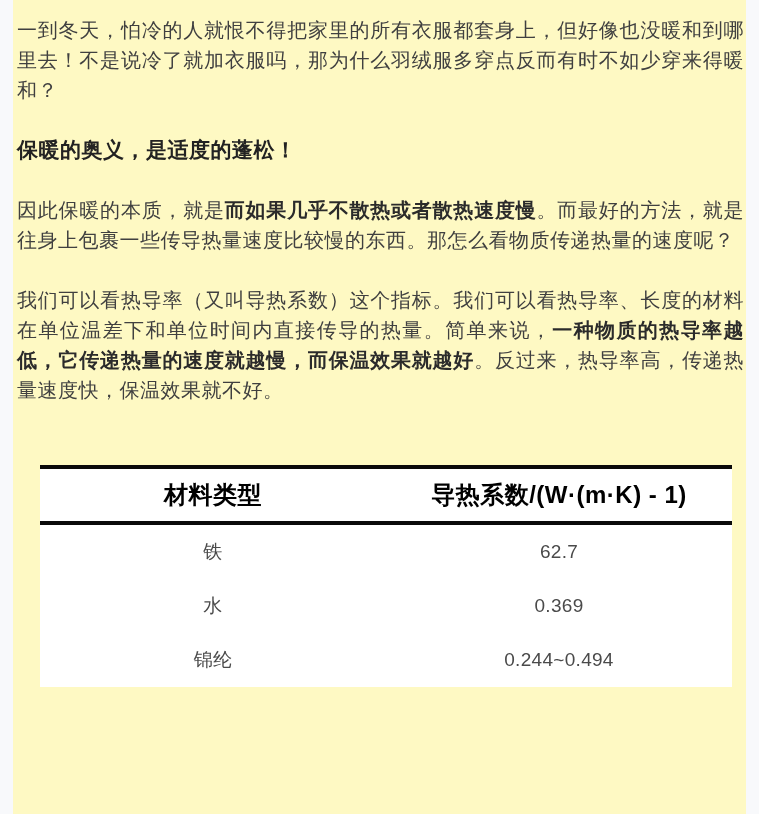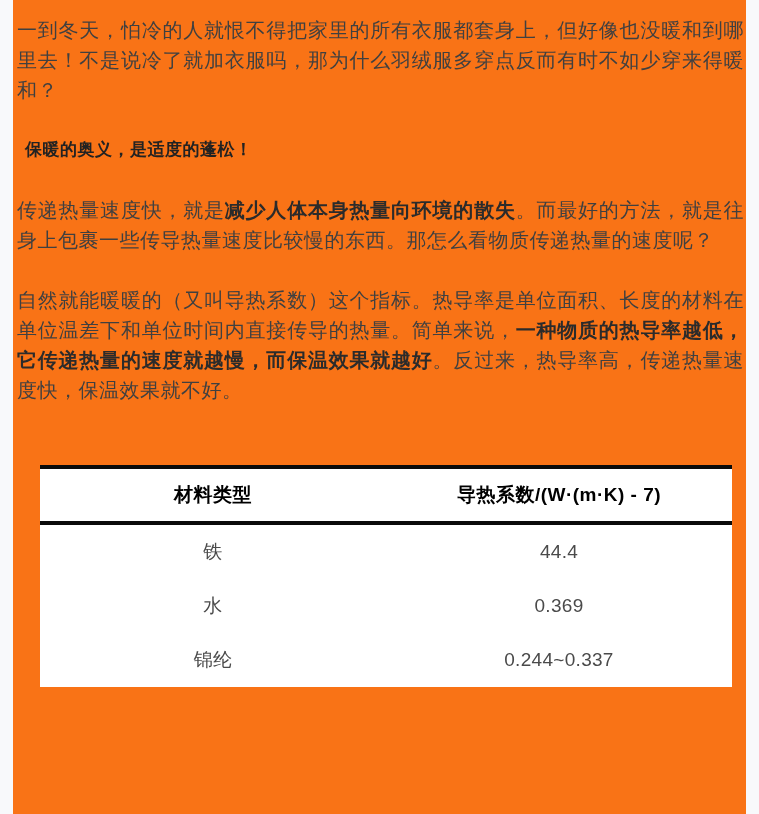--- a/index.html
+++ b/index.html
@@ -1,21 +1,21 @@
 <!DOCTYPE html>
 <html><head>
 <meta charset="utf-8">
 <style>
   html, body { margin: 0; padding: 0; }
   body { background: #ffffff; }
   .screen {
     position: relative;
     width: 759px;
     height: 814px;
-    background: #f97316;
+    background: #fef9c3;
     overflow: hidden;
     font-family: "Liberation Sans", sans-serif;
   }
   .edge-strip {
     position: absolute;
     top: 0;
     bottom: 0;
     width: 13px;
     background: #f8f9fb;
     z-index: 2;
@@ -30,22 +30,22 @@
     padding-top: 15px;
     color: #404040;
     font-size: 20px;
     line-height: 30px;
     letter-spacing: 0.5px;
     text-align: justify;
   }
   .article p { margin: 0 0 30px 0; }
   .article p strong { color: #2b2b2b; font-weight: 700; }
   .article h2 {
-    margin: 30px 8px;
-    font-size: 17px;
+    margin: 30px 0;
+    font-size: 21px;
     line-height: 30px;
     font-weight: 700;
     color: #222222;
     text-align: left;
   }
   figure.table-figure {
     margin: 60px 0 0 23px;
     padding: 0;
   }
   table.materials {
@@ -53,21 +53,21 @@
     border-collapse: collapse;
     table-layout: fixed;
     background: #ffffff;
   }
   table.materials thead tr {
     border-top: 4px solid #0a0a0a;
     border-bottom: 4px solid #0a0a0a;
   }
   table.materials th {
     height: 50px;
-    font-size: 19px;
+    font-size: 24px;
     font-weight: 700;
     color: #000000;
     text-align: center;
     vertical-align: middle;
     letter-spacing: 0.5px;
   }
   table.materials td {
     height: 52px;
     font-size: 19px;
     font-weight: 400;
@@ -80,41 +80,41 @@
 </head>
 <body>
 
 <div class="screen">
   <div class="edge-strip left"></div>
   <div class="edge-strip right"></div>
 
   <div class="article">
     <p><span>一到冬天，怕冷的人就恨不得把家里的所有衣服都套身上，但好像也没暖和到哪里去！不是说冷了就加衣服吗，那为什么羽绒服多穿点反而有时不如少穿来得暖和？</span></p>
     <h2>保暖的奥义，是适度的蓬松！</h2>
-    <p><span>传递热量速度快，就是</span><strong>减少人体本身热量向环境的散失</strong><span>。而最好的方法，就是往身上包裹一些传导热量速度比较慢的东西。那怎么看物质传递热量的速度呢？</span></p>
-    <p><span>自然就能暖暖的（又叫导热系数）这个指标。热导率是单位面积、长度的材料在单位温差下和单位时间内直接传导的热量。简单来说，</span><strong>一种物质的热导率越低，它传递热量的速度就越慢，而保温效果就越好</strong><span>。反过来，热导率高，传递热量速度快，保温效果就不好。</span></p>
+    <p><span>因此保暖的本质，就是</span><strong>而如果几乎不散热或者散热速度慢</strong><span>。而最好的方法，就是往身上包裹一些传导热量速度比较慢的东西。那怎么看物质传递热量的速度呢？</span></p>
+    <p><span>我们可以看热导率（又叫导热系数）这个指标。我们可以看热导率、长度的材料在单位温差下和单位时间内直接传导的热量。简单来说，</span><strong>一种物质的热导率越低，它传递热量的速度就越慢，而保温效果就越好</strong><span>。反过来，热导率高，传递热量速度快，保温效果就不好。</span></p>
 
     <figure class="table-figure">
       <table class="materials">
         <thead>
           <tr>
               <th>材料类型</th>
-              <th>导热系数/(W·(m·K) - 7)</th>
+              <th>导热系数/(W·(m·K) - 1)</th>
             </tr>
         </thead>
         <tbody>
             <tr>
               <td>铁</td>
-              <td>44.4</td>
+              <td>62.7</td>
             </tr>
             <tr>
               <td>水</td>
               <td>0.369</td>
             </tr>
             <tr>
               <td>锦纶</td>
-              <td>0.244~0.337</td>
+              <td>0.244~0.494</td>
             </tr>
           </tbody>
       </table>
     </figure>
   </div>
 </div>
 
 </body></html>

